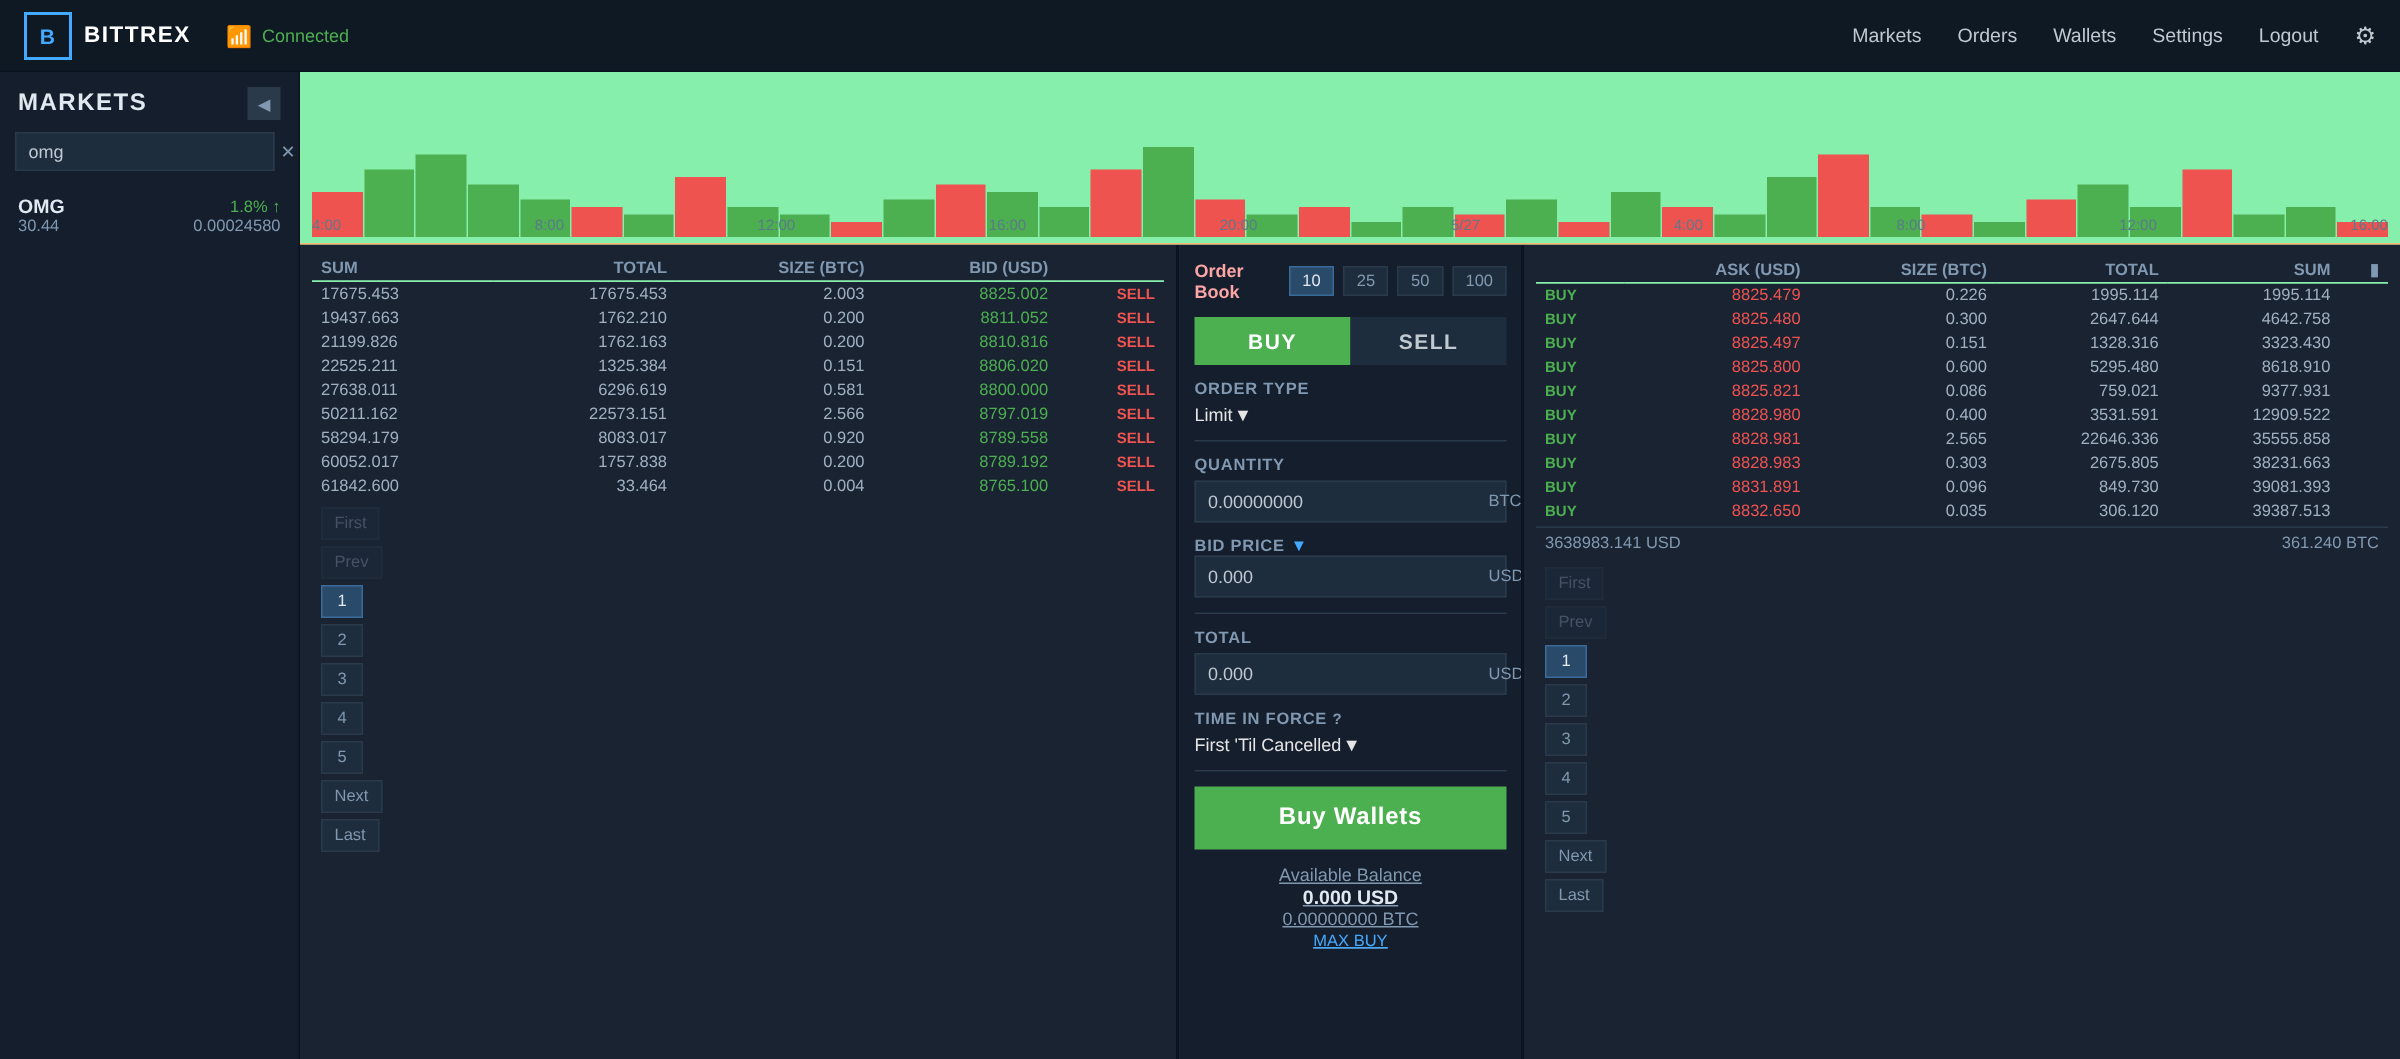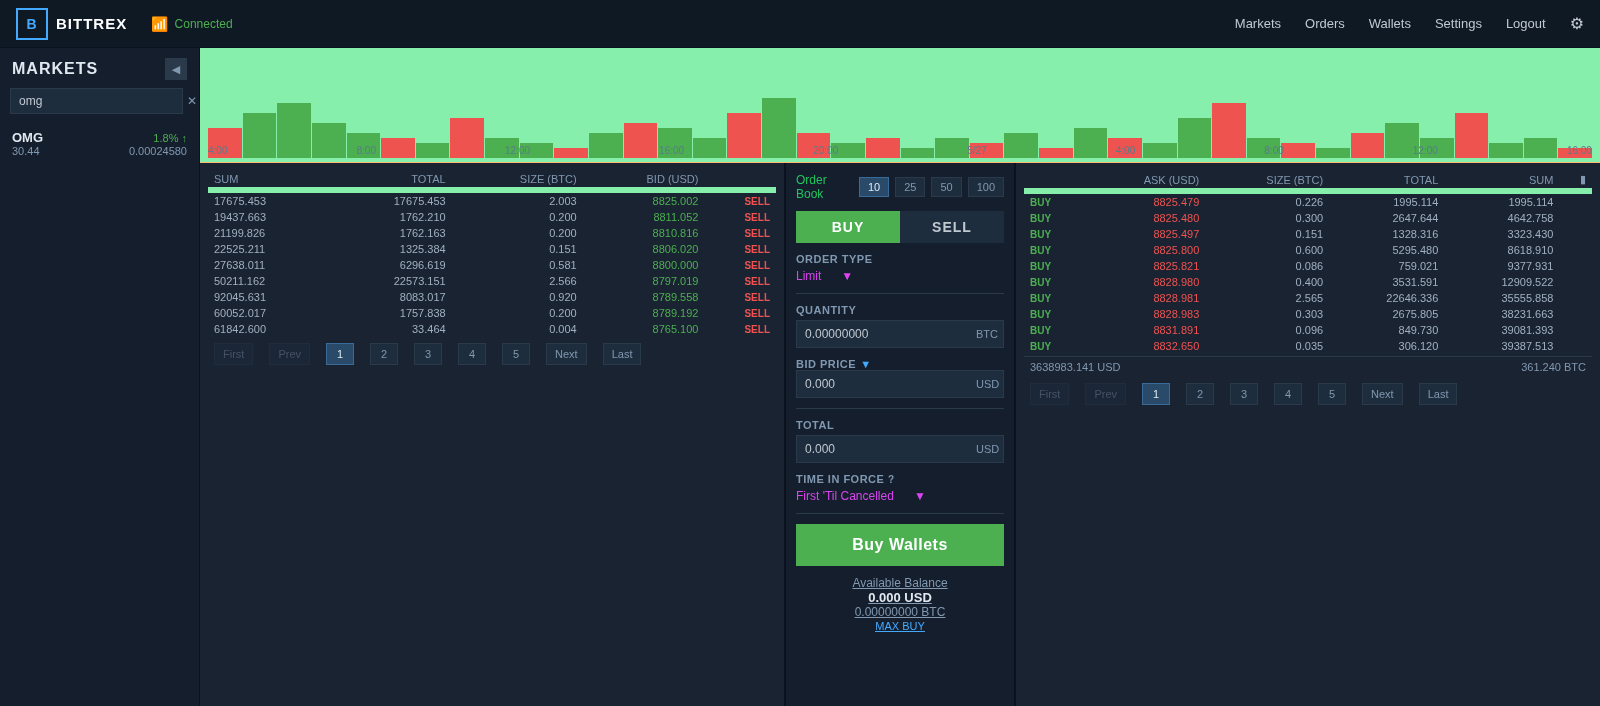--- a/index.html
+++ b/index.html
@@ -197,23 +197,23 @@
     }
 
     .ob-table {
       width: 100%;
       border-collapse: collapse;
     }
     .ob-table th {
       color: #8098b0;
       text-align: right;
       padding: 2px 6px;
-      font-weight: normal;
-      font-size: 11px;
-      border-bottom: 6px solid #86efac;
+      font-weight: bold;
+      font-size: 11px;
+      border-bottom: 1px solid #86efac;
     }
     .ob-table th:first-child { text-align: left; }
     .ob-table td {
       text-align: right;
       padding: 2px 6px;
       font-size: 11px;
       color: #a0b0c0;
     }
     .ob-table td:first-child { text-align: left; }
     .price-green { color: #4caf50 !important; }
@@ -235,23 +235,24 @@
       padding: 4px 6px;
       color: #8098b0;
       font-size: 11px;
       border-top: 1px solid #2a3a4a;
       margin-top: 2px;
     }
 
     
     .pagination {
       display: flex;
-      gap: 16px;
+      gap: 4px;
       padding: 6px 6px;
-      align-items: center;
+      align-items: flex-start;
+      flex-direction: column;
     }
     .page-btn {
       background: #1e2d3e;
       border: 1px solid #2a3a4a;
       color: #8098b0;
       padding: 4px 8px;
       font-size: 11px;
       cursor: pointer;
       min-width: 28px;
       text-align: center;
@@ -275,21 +276,21 @@
       gap: 10px;
       overflow-y: auto;
     }
 
     .order-book-tabs {
       display: flex;
       align-items: center;
       gap: 6px;
       font-size: 12px;
     }
-    .ob-label { color: #22c55e; font-weight: normal; }
+    .ob-label { color: #fca5a5; font-weight: bold; }
     .ob-tab {
       background: #1e2d3e;
       border: 1px solid #2a3a4a;
       color: #8098b0;
       padding: 3px 8px;
       cursor: pointer;
       font-size: 11px;
     }
     .ob-tab.active {
       background: #2a4a6a;
@@ -334,22 +335,22 @@
     }
     .form-section .help-icon {
       color: #8098b0;
       font-size: 10px;
       cursor: pointer;
     }
 
     .limit-select {
       display: flex;
       align-items: center;
-      gap: 20px;
-      color: #d946ef;
+      gap: 1px;
+      color: #e5e5e5;
       font-size: 12px;
       cursor: pointer;
     }
 
     .form-input-wrap {
       display: flex;
       border: 1px solid #2a3a4a;
       background: #1e2d3e;
     }
     .form-input {
@@ -359,20 +360,21 @@
       color: #c0c8d0;
       padding: 6px 8px;
       font-size: 12px;
       outline: none;
     }
     .form-input-unit {
       padding: 6px 8px;
       color: #8098b0;
       font-size: 11px;
       align-self: center;
+      margin-left: 16px;
     }
 
     .bid-price-label {
       display: flex;
       align-items: center;
       gap: 4px;
       color: #8098b0;
       font-size: 11px;
       font-weight: bold;
       letter-spacing: 0.5px;
@@ -603,21 +605,21 @@
     <td><span class="sell-btn">SELL</span></td>
   </tr>
               <tr>
     <td>50211.162</td>
     <td>22573.151</td>
     <td>2.566</td>
     <td class="price-green">8797.019</td>
     <td><span class="sell-btn">SELL</span></td>
   </tr>
               <tr>
-    <td>92045.631</td>
+    <td>58294.179</td>
     <td>8083.017</td>
     <td>0.920</td>
     <td class="price-green">8789.558</td>
     <td><span class="sell-btn">SELL</span></td>
   </tr>
               <tr>
     <td>60052.017</td>
     <td>1757.838</td>
     <td>0.200</td>
     <td class="price-green">8789.192</td>

